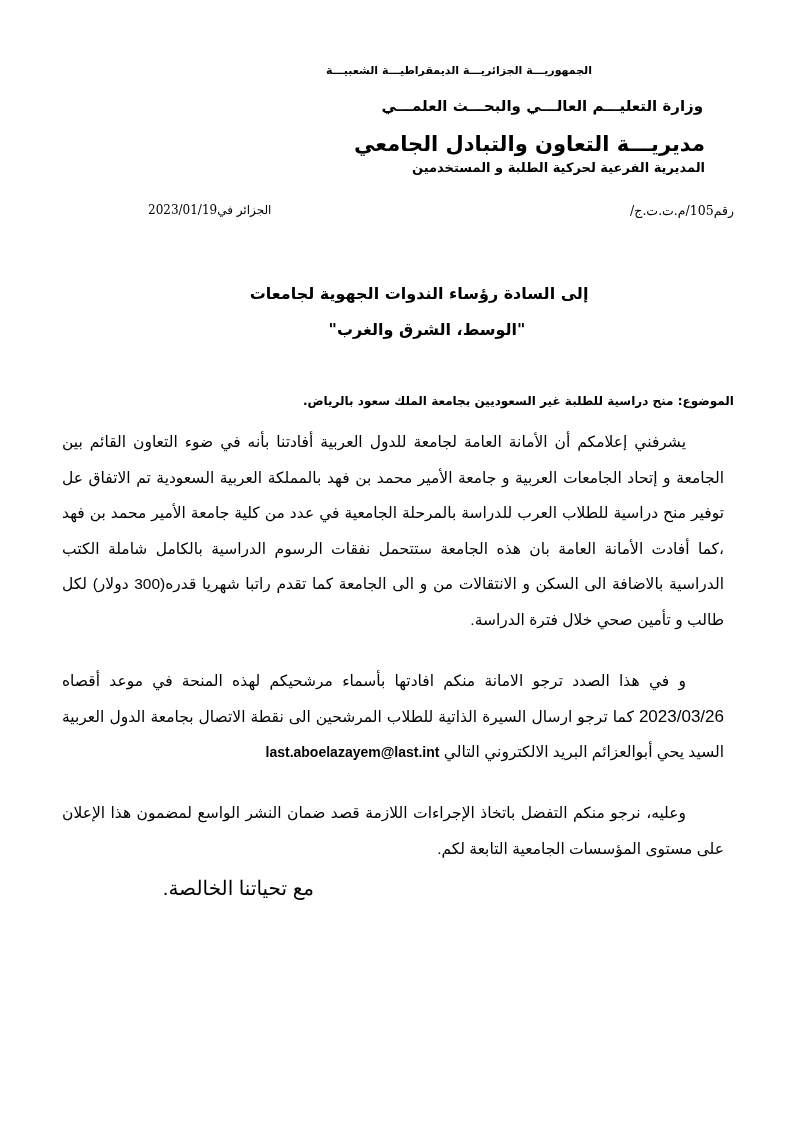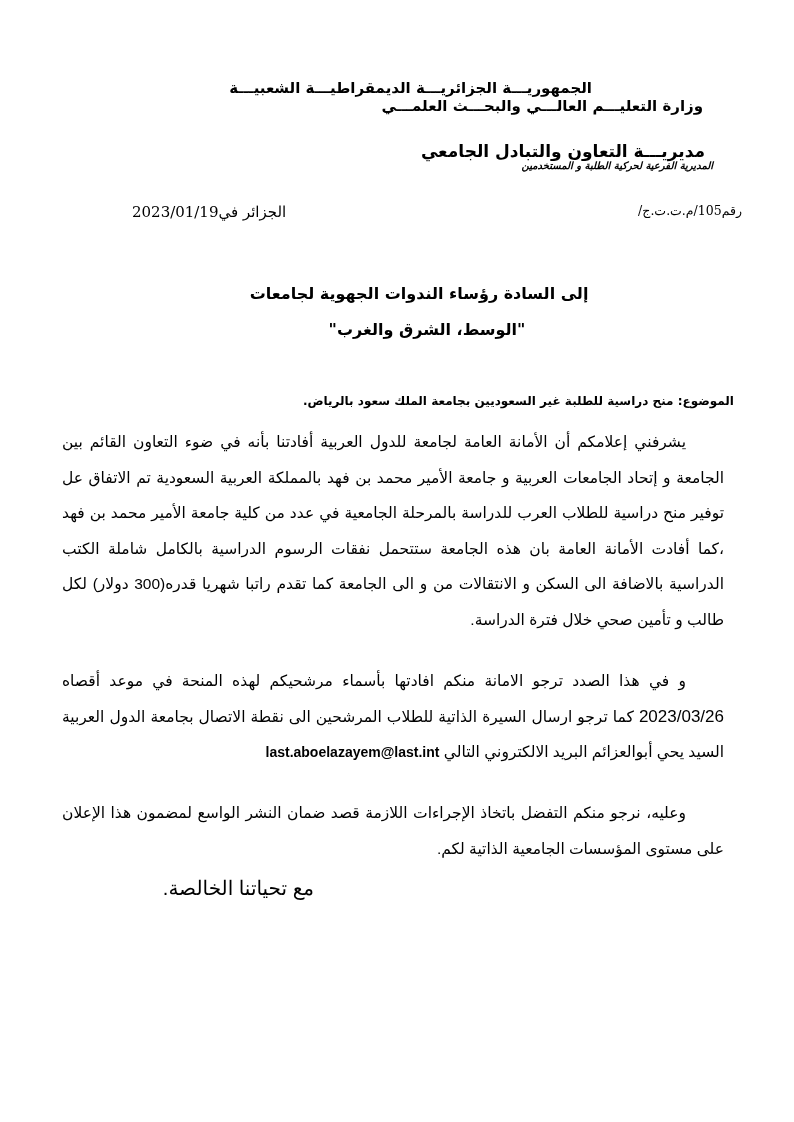--- a/index.html
+++ b/index.html
@@ -1,25 +1,25 @@
 <!DOCTYPE html>
 <html><head>
   <meta charset="utf-8">
   <style>
     html, body { margin: 0; padding: 0; background: #ffffff; }
     body { width: 794px; height: 1122px; position: relative; overflow: hidden;
            font-family: "DejaVu Sans", "Liberation Sans", sans-serif; color: #000; }
     .line { position: absolute; white-space: nowrap; direction: rtl; }
     .hdr { font-weight: bold; }
-    .h1 { right: 202px; top: 79px; font-size: 15px; letter-spacing: 0.3px; }
+    .h1 { right: 202px; top: 64px; font-size: 11px; letter-spacing: 0.3px; }
     .h2 { right: 91px; top: 97px; font-size: 15px; }
-    .h3 { right: 89px; top: 141px; font-size: 17px; }
-    .h4 { right: 81px; top: 160px; font-size: 10px; font-style: italic; }
-    .ref { right: 52px; top: 203px; font-size: 12.5px; font-family: "DejaVu Serif", serif; }
-    .date { left: 132px; top: 203px; font-size: 15px; font-family: "DejaVu Serif", serif; text-align: right; }
+    .h3 { right: 89px; top: 132px; font-size: 21px; }
+    .h4 { right: 89px; top: 160px; font-size: 13px; }
+    .ref { right: 60px; top: 203px; font-size: 12.5px; font-family: "DejaVu Serif", serif; }
+    .date { left: 148px; top: 203px; font-size: 12px; font-family: "DejaVu Serif", serif; text-align: right; }
     .to1 { left: 0; width: 794px; text-align: center; top: 284px; font-size: 16px; font-weight: bold; transform: translateX(22px); }
     .to2 { left: 0; width: 794px; text-align: center; top: 320px; font-size: 16px; font-weight: bold; transform: translateX(30px); }
     .subject { right: 60px; top: 394px; font-size: 12px; font-weight: bold; }
     .para { position: absolute; right: 70px; width: 662px; direction: rtl;
             text-align: justify; text-align-last: right; font-size: 15.5px; line-height: 35.5px;
             font-family: "Liberation Sans", "DejaVu Sans", sans-serif; }
     .para .indent { display: inline-block; width: 38px; }
     .p1 { top: 424px; }
     .p2 { top: 663px; }
     .p3 { top: 795px; }
@@ -41,16 +41,16 @@
 
   <div class="line to1">إلى السادة رؤساء الندوات الجهوية لجامعات</div>
   <div class="line to2">"الوسط، الشرق والغرب"</div>
 
   <div class="line subject">الموضوع: منح دراسية للطلبة غير السعوديين بجامعة الملك سعود بالرياض.</div>
 
   <div class="para p1"><span class="indent"></span><span>يشرفني إعلامكم أن الأمانة العامة لجامعة للدول العربية أفادتنا بأنه في ضوء التعاون القائم بين الجامعة و إتحاد الجامعات العربية و جامعة  الأمير محمد بن فهد بالمملكة العربية السعودية تم الاتفاق عل توفير منح دراسية للطلاب العرب للدراسة بالمرحلة الجامعية في عدد من كلية جامعة الأمير محمد بن فهد ،كما أفادت الأمانة العامة بان هذه الجامعة ستتحمل  نفقات الرسوم الدراسية بالكامل شاملة الكتب الدراسية بالاضافة الى السكن و الانتقالات من و الى الجامعة كما تقدم راتبا شهريا قدره(300 دولار) لكل طالب و تأمين صحي خلال فترة الدراسة.</span></div>
 
   <div class="para p2"><span class="indent"></span><span>و في هذا الصدد ترجو الامانة منكم افادتها بأسماء مرشحيكم لهذه المنحة في موعد أقصاه</span> <span class="big">2023/03/26</span> <span>كما ترجو ارسال السيرة الذاتية للطلاب المرشحين الى نقطة الاتصال بجامعة الدول العربية السيد يحي أبوالعزائم  البريد الالكتروني التالي</span> <span class="email">last.aboelazayem@last.int</span></div>
 
-  <div class="para p3"><span class="indent"></span><span>وعليه، نرجو منكم التفضل باتخاذ الإجراءات اللازمة قصد ضمان النشر الواسع لمضمون هذا الإعلان على مستوى المؤسسات الجامعية الذاتية لكم.</span></div>
+  <div class="para p3"><span class="indent"></span><span>وعليه، نرجو منكم التفضل باتخاذ الإجراءات اللازمة قصد ضمان النشر الواسع لمضمون هذا الإعلان على مستوى المؤسسات الجامعية التابعة لكم.</span></div>
 
   <div class="line closing">مع تحياتنا الخالصة.</div>
 </div>
 
 </body></html>

